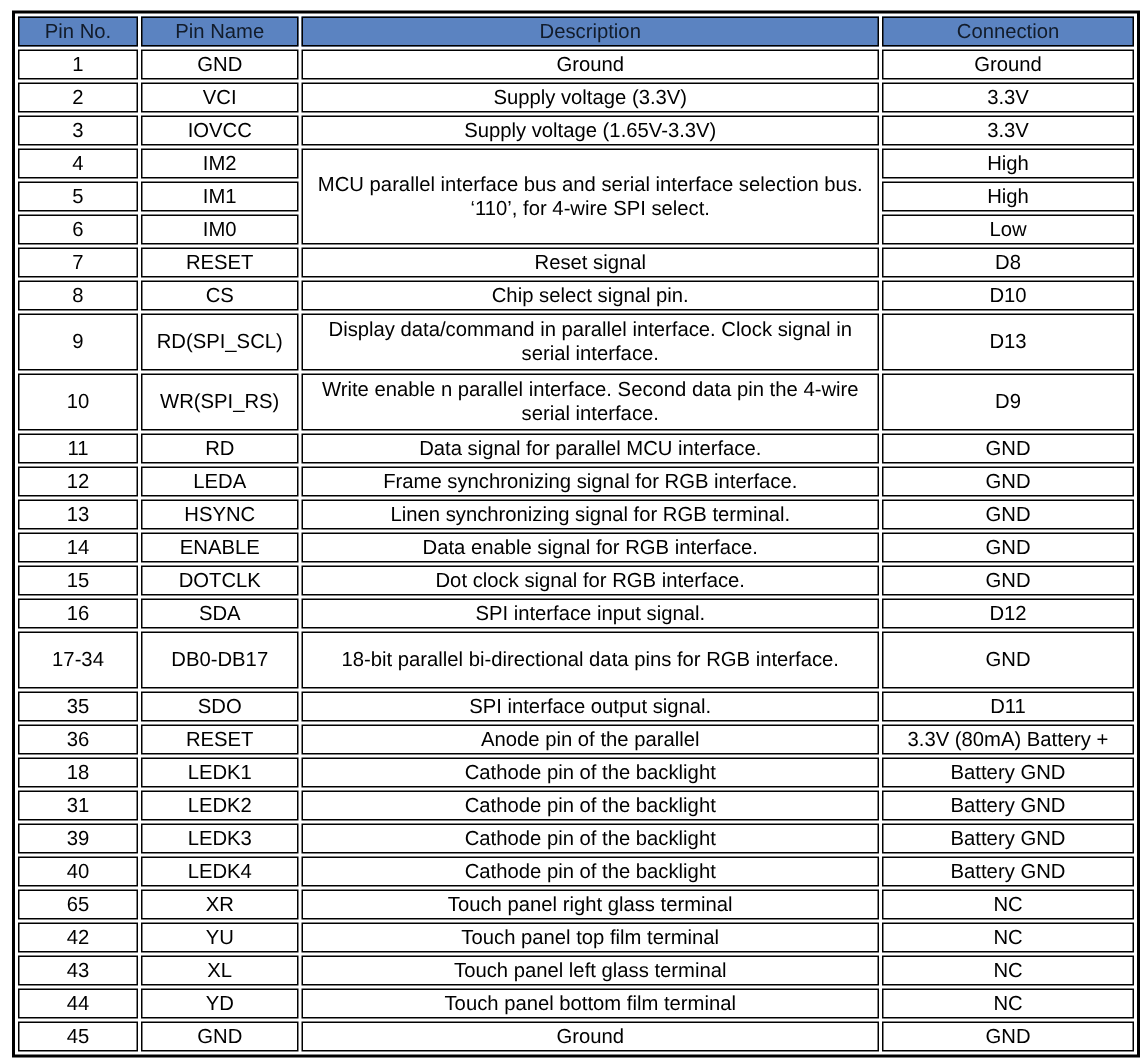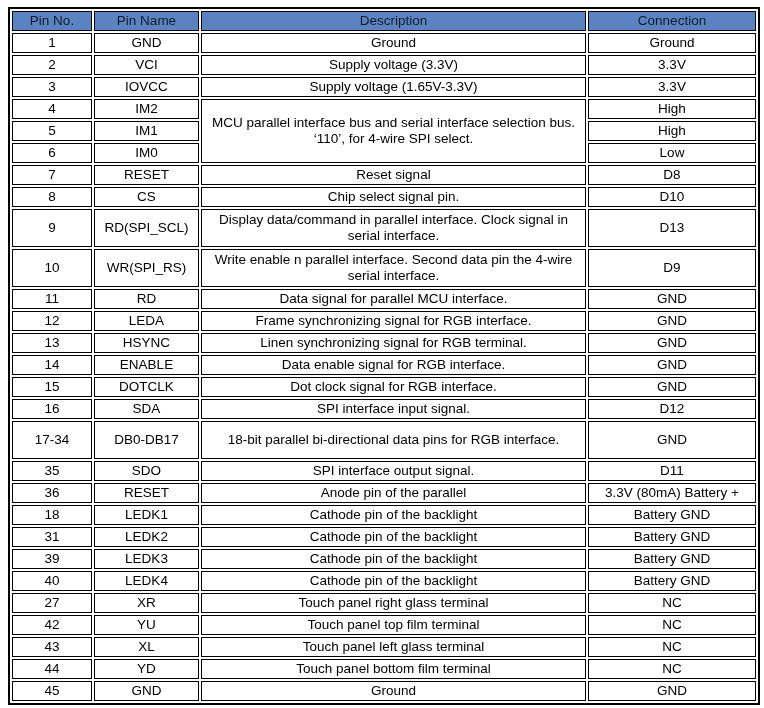--- a/index.html
+++ b/index.html
@@ -203,21 +203,21 @@
           <td class="col-description">Cathode pin of the backlight</td>
           <td class="col-connection">Battery GND</td>
         </tr>
         <tr>
           <td class="col-pin-no">40</td>
           <td class="col-pin-name">LEDK4</td>
           <td class="col-description">Cathode pin of the backlight</td>
           <td class="col-connection">Battery GND</td>
         </tr>
         <tr>
-          <td class="col-pin-no">27</td>
+          <td class="col-pin-no">65</td>
           <td class="col-pin-name">XR</td>
           <td class="col-description">Touch panel right glass terminal</td>
           <td class="col-connection">NC</td>
         </tr>
         <tr>
           <td class="col-pin-no">42</td>
           <td class="col-pin-name">YU</td>
           <td class="col-description">Touch panel top film terminal</td>
           <td class="col-connection">NC</td>
         </tr>

